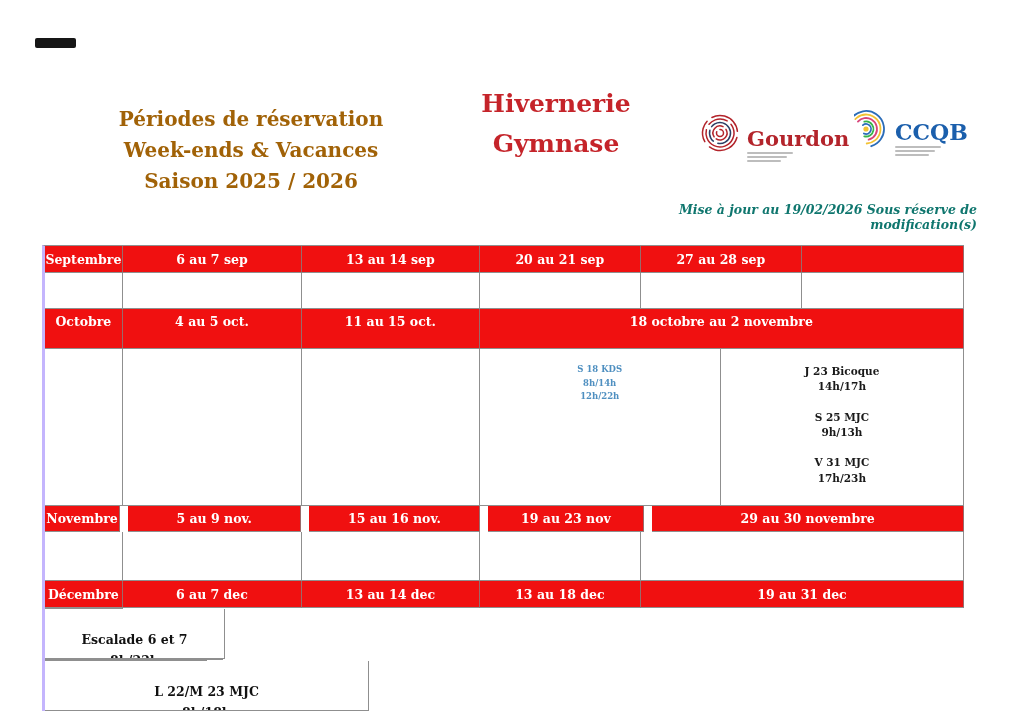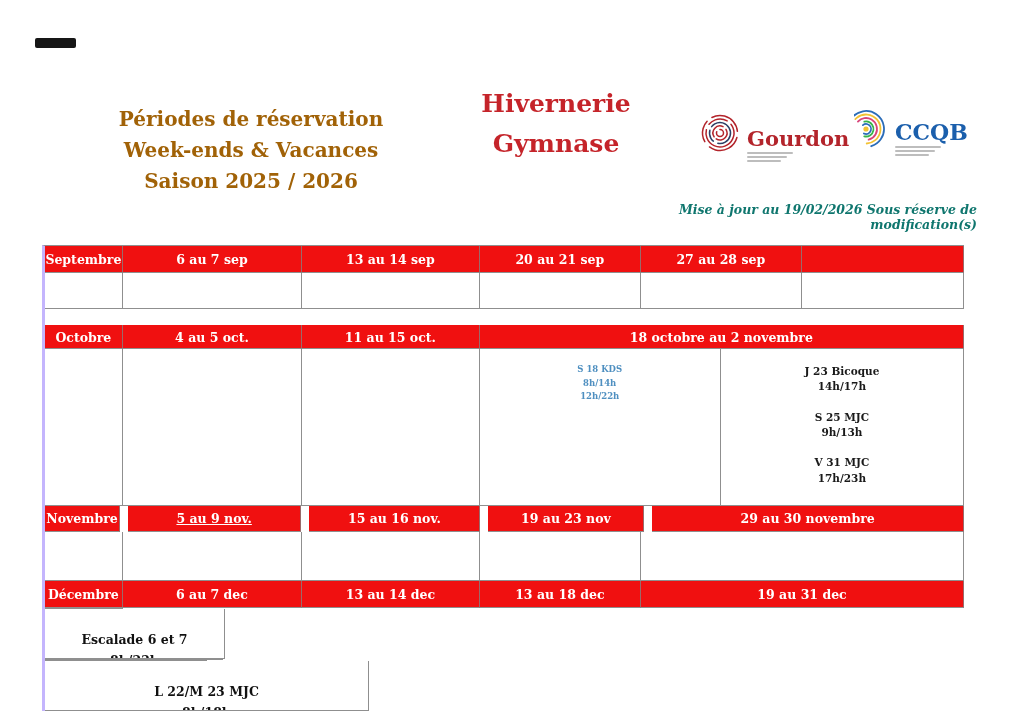--- a/index.html
+++ b/index.html
@@ -28,21 +28,21 @@
   .ls1{width:46px;} .ls2{width:40px;} .ls3{width:34px;}
 
   
   #res-table{position:absolute;left:42px;top:245px;width:922px;
              border-left:3px solid #c4b5fd;border-top:1px solid #8f8f8f;box-sizing:border-box;}
   .trow{display:flex;}
   .tcell{box-sizing:border-box;border-right:1px solid #8f8f8f;border-bottom:1px solid #8f8f8f;
          display:flex;align-items:center;justify-content:center;text-align:center;
          font-weight:bold;font-size:12.5px;color:#111;white-space:pre-line;overflow:hidden;}
   .trow.header .tcell{background:#f01010;color:#ffffff;border-right-color:#9a6a6a;}
-  .trow.vtop .tcell{align-items:flex-start;padding-top:5px;margin-top:16px;}
+  .trow.vtop .tcell{align-items:flex-start;padding-top:5px;}
   .tcell.note{align-items:flex-start;}
   .tcell.blue{color:#4e8fc0;font-size:8.5px;padding-top:14px;line-height:1.6;}
   .tcell.dark{color:#1a1a1a;font-size:10.5px;padding-top:15px;line-height:1.45;}
   .tcell.big{font-size:12.5px;padding-top:20px;line-height:1.7;}
 </style>
 </head>
 <body>
 
 <div id="page">
 
@@ -140,21 +140,21 @@
 14h/17h
 
 S 25 MJC
 9h/13h
 
 V 31 MJC
 17h/23h</div>
       </div>
       <div class="trow header" style="height: 26px; gap: 8px;">
         <div class="tcell" style="width: 78px;">Novembre</div>
-        <div class="tcell" style="width: 180px; text-decoration: underline;">5 au 9 nov.</div>
+        <div class="tcell" style="width: 180px;">5 au 9 nov.</div>
         <div class="tcell" style="width: 178px;">15 au 16 nov.</div>
         <div class="tcell" style="width: 162px;">19 au 23 nov</div>
         <div class="tcell" style="width: 324px;">29 au 30 novembre</div>
       </div>
       <div class="trow body" style="height: 49px;">
         <div class="tcell" style="width: 78px;"></div>
         <div class="tcell" style="width: 180px;"></div>
         <div class="tcell" style="width: 178px;"></div>
         <div class="tcell" style="width: 162px;"></div>
         <div class="tcell" style="width: 324px;"></div>

